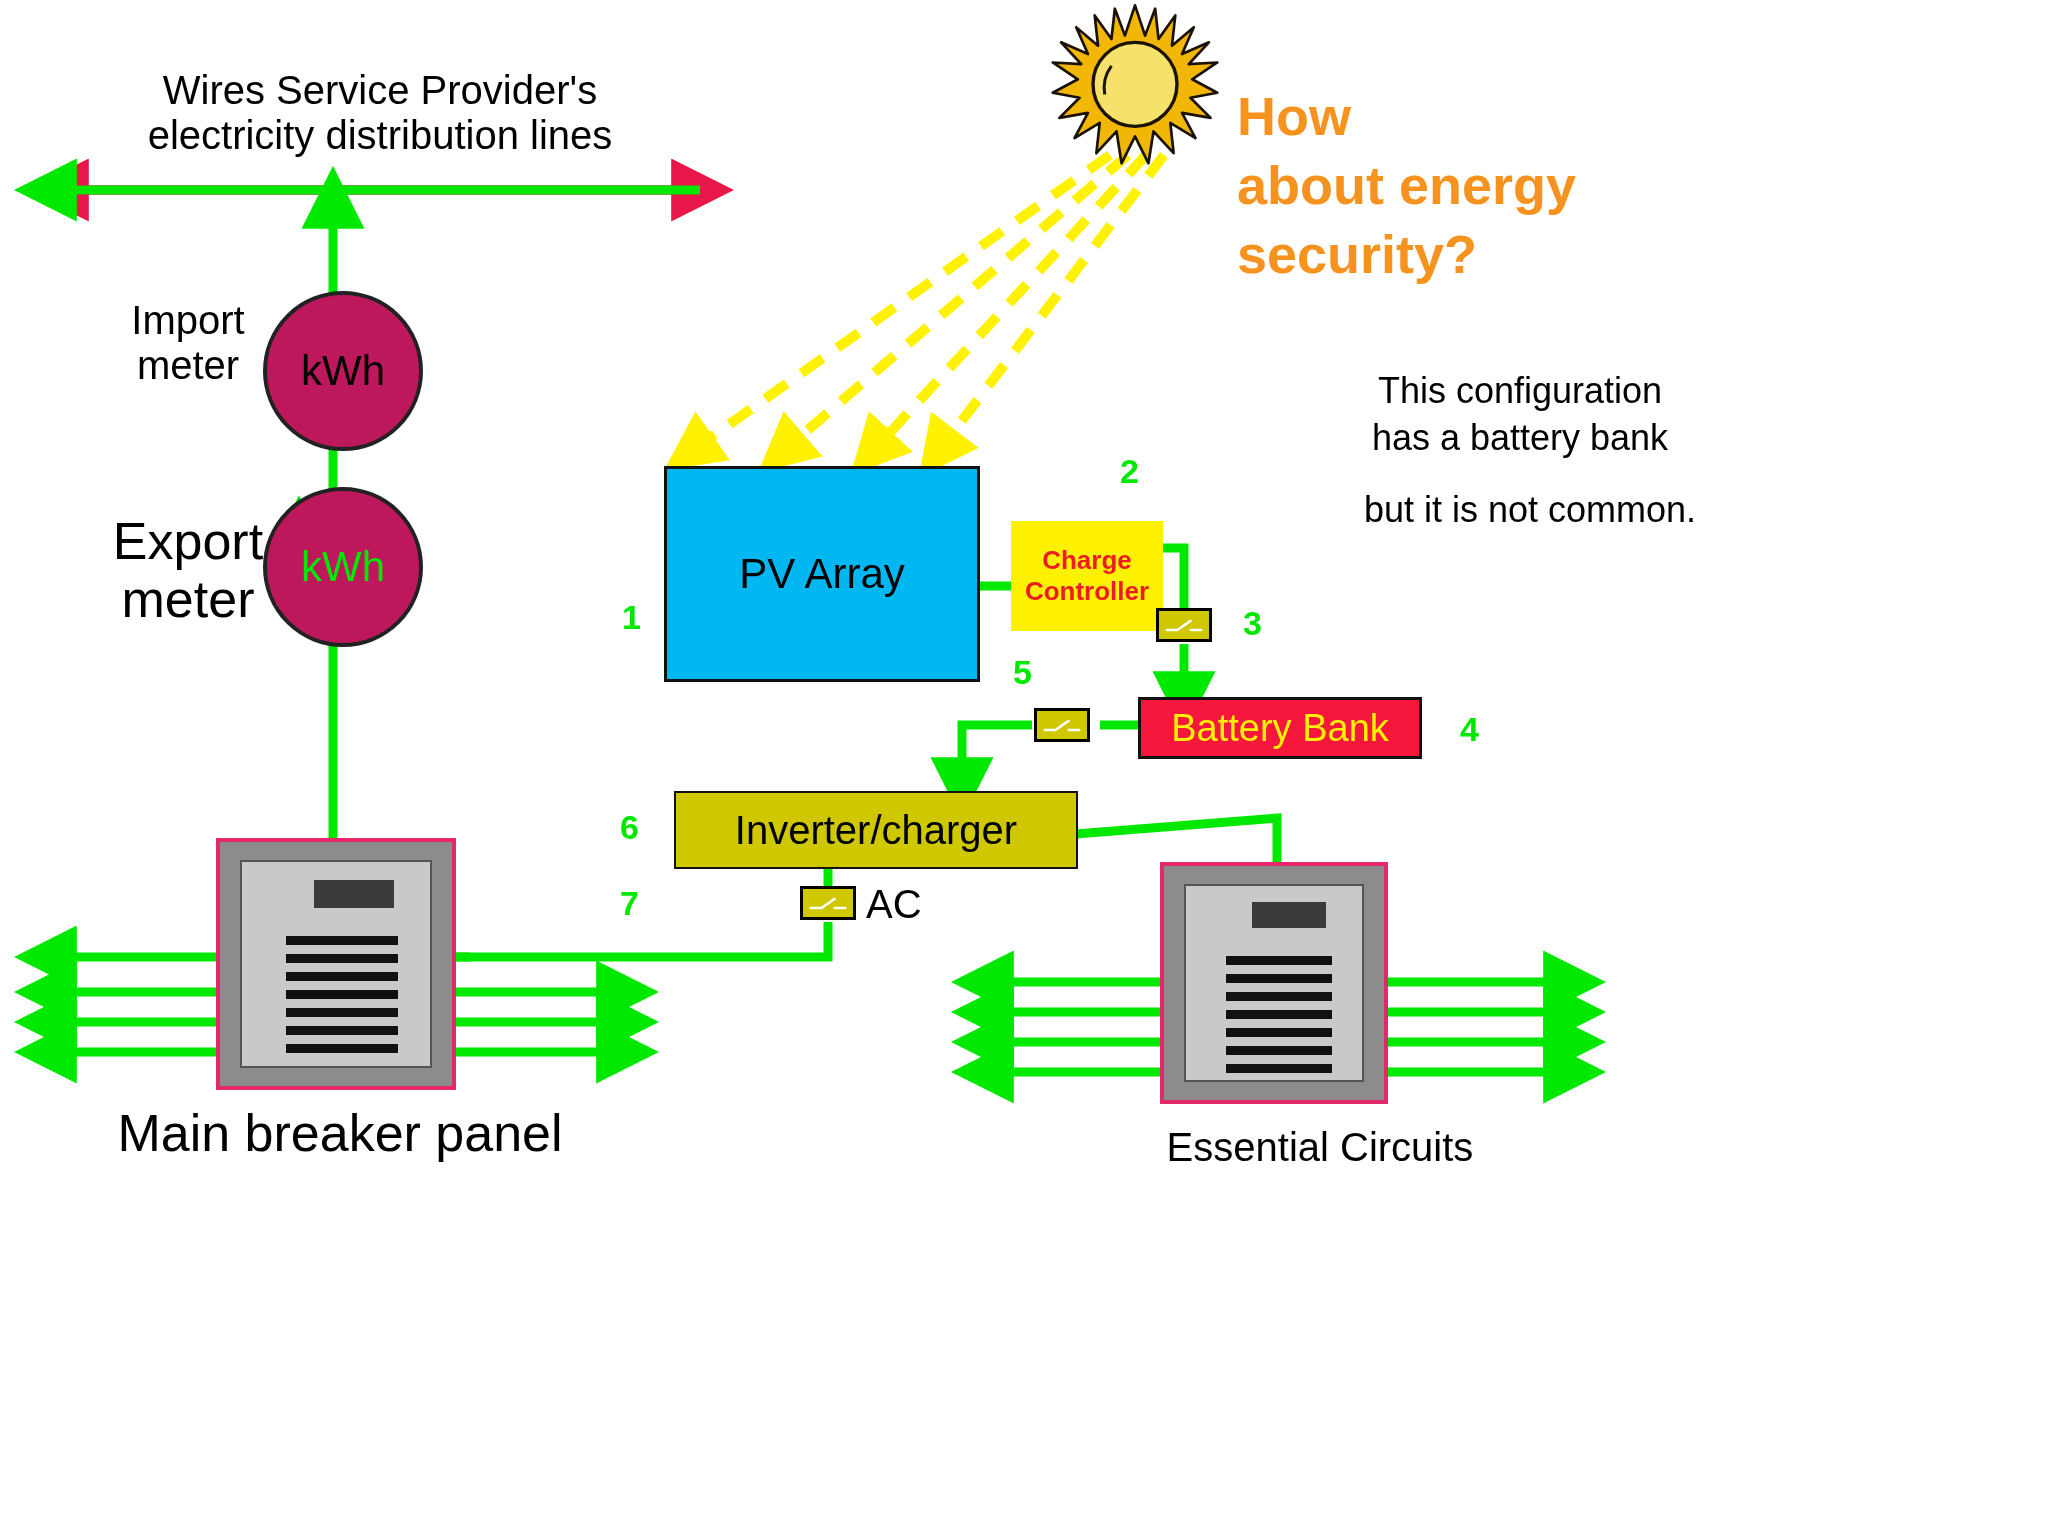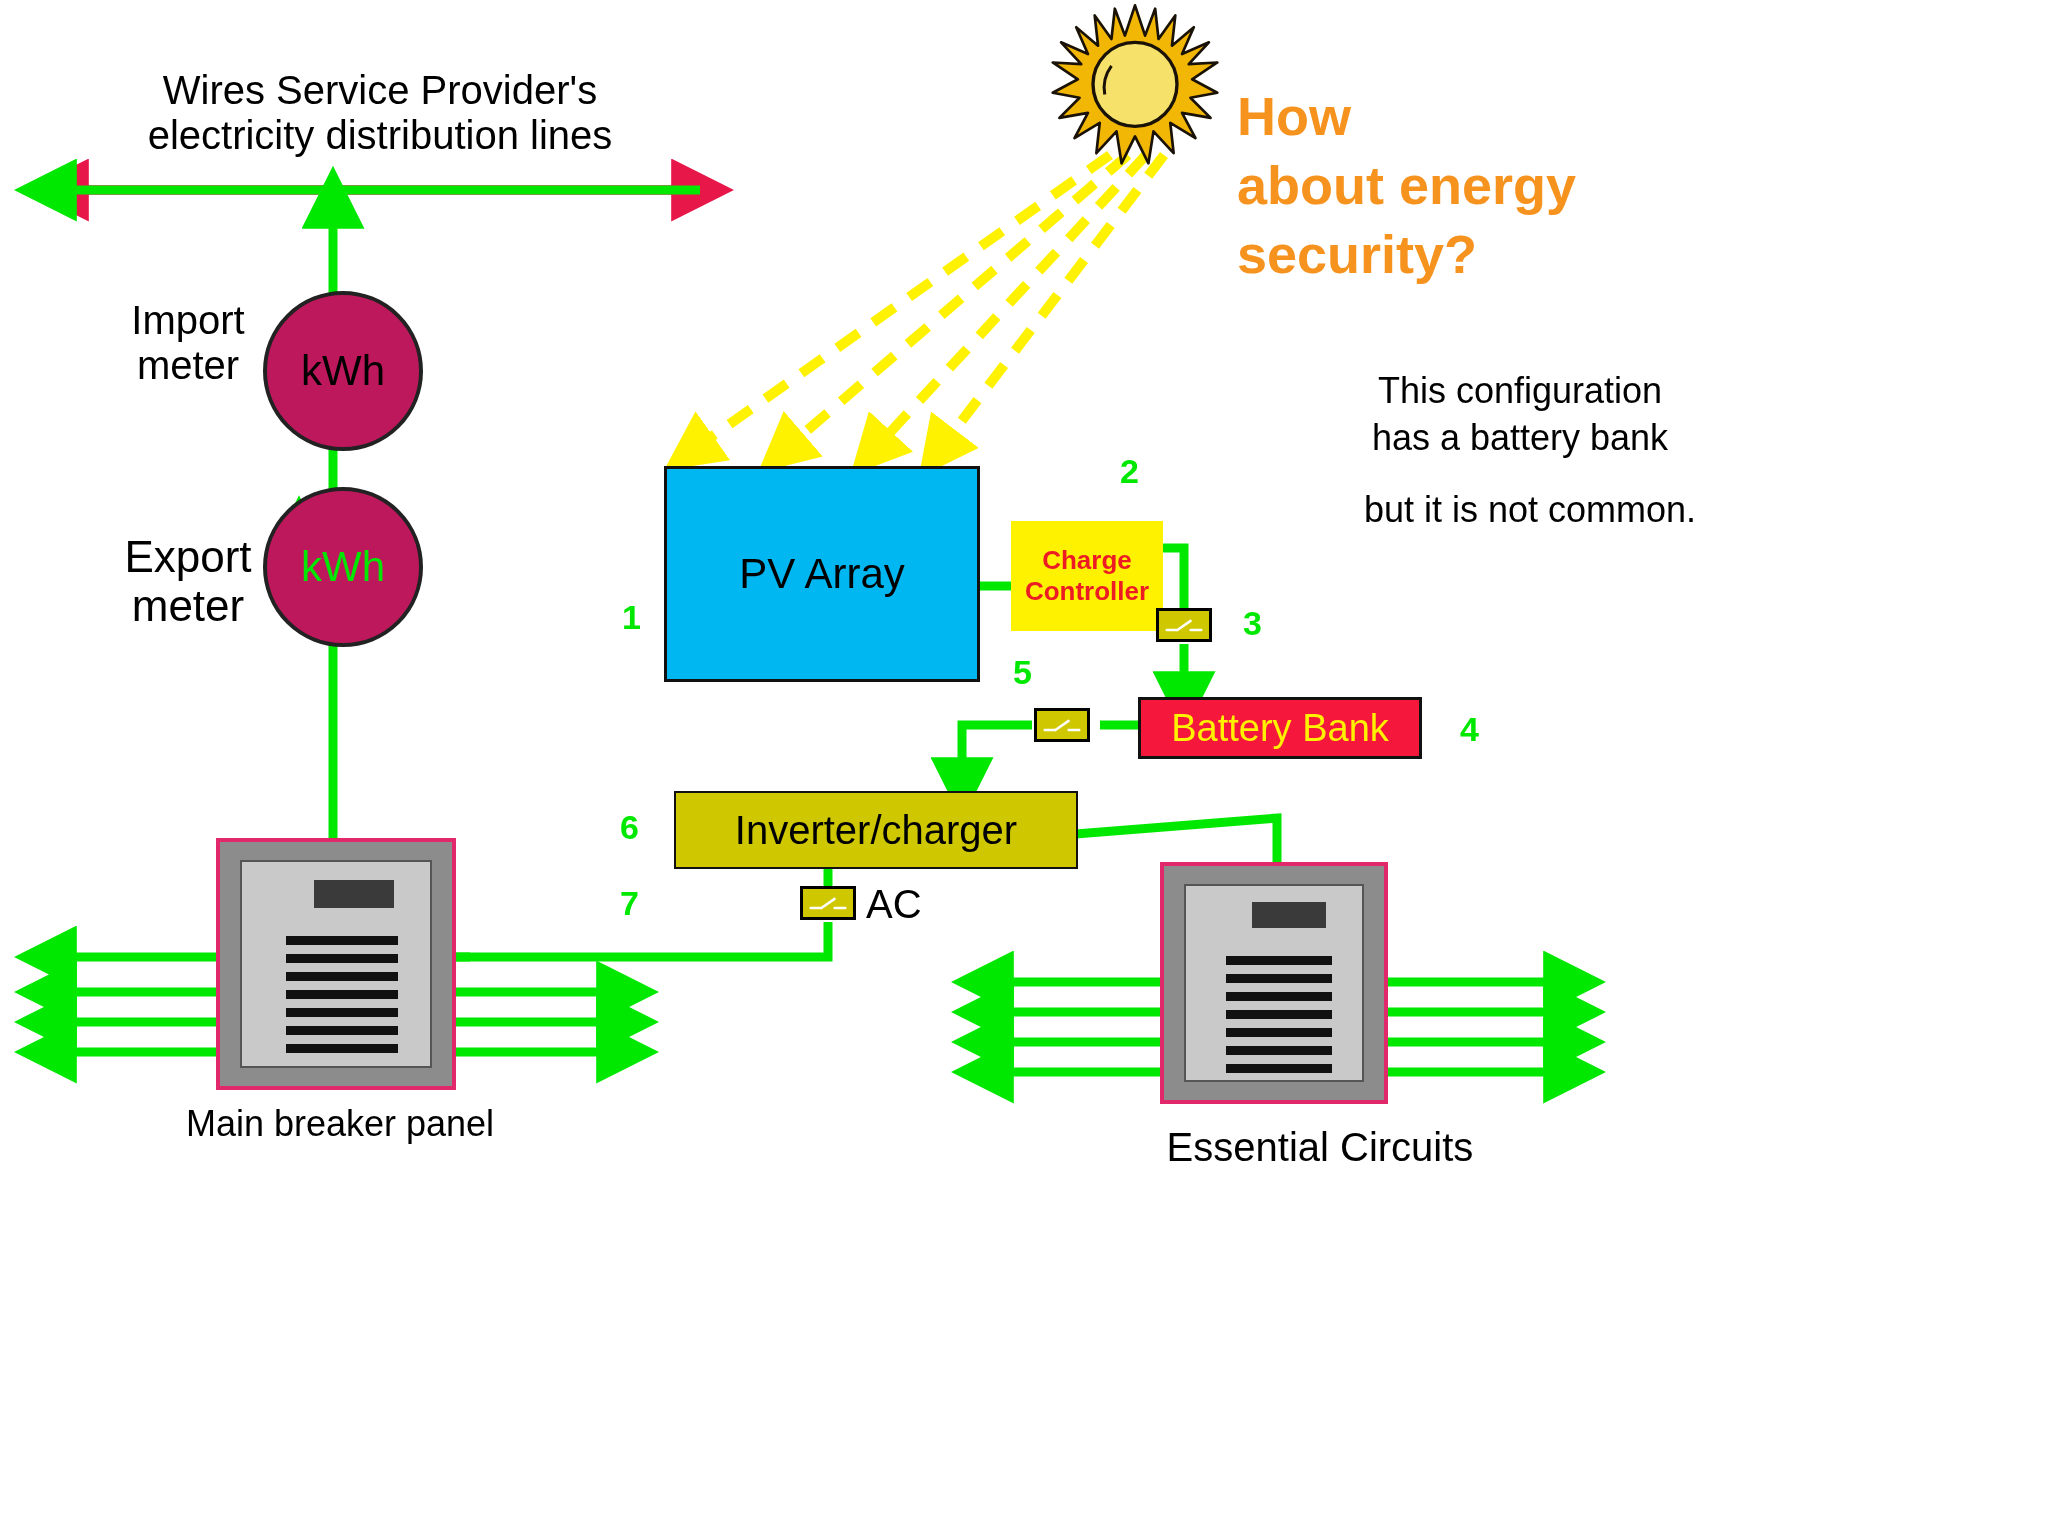--- a/index.html
+++ b/index.html
@@ -4,22 +4,22 @@
 <style>
   html,body{margin:0;padding:0;background:#fff;}
   body{width:2048px;height:1536px;position:relative;overflow:hidden;
        font-family:"Liberation Sans",sans-serif;color:#000;}
   .abs{position:absolute;}
   .txt{white-space:pre;line-height:1.12;}
 
   
   #wires-label{left:80px;top:68px;width:600px;text-align:center;font-size:40px;}
   #import-label{left:88px;top:298px;width:200px;text-align:center;font-size:40px;}
-  #export-label{left:88px;top:512px;width:200px;text-align:center;font-size:44px;margin-top:20px;}
-  #main-panel-label{left:100px;top:1104px;width:480px;text-align:center;font-size:36px;}
+  #export-label{left:88px;top:512px;width:200px;text-align:center;font-size:52px;}
+  #main-panel-label{left:100px;top:1104px;width:480px;text-align:center;font-size:52px;}
   #essential-label{left:1060px;top:1125px;width:520px;text-align:center;font-size:40px;}
   #title-text{left:1237px;top:82px;width:460px;font-size:54px;font-weight:bold;
               color:#F6921E;line-height:1.28;}
   #note1{left:1200px;top:368px;width:640px;text-align:center;font-size:36px;line-height:1.3;}
   #note2{left:1200px;top:490px;width:660px;text-align:center;font-size:36px;}
   #ac-label{left:866px;top:882px;font-size:40px;}
 
   
   .num{font-size:34px;font-weight:bold;color:#00E800;}
 

